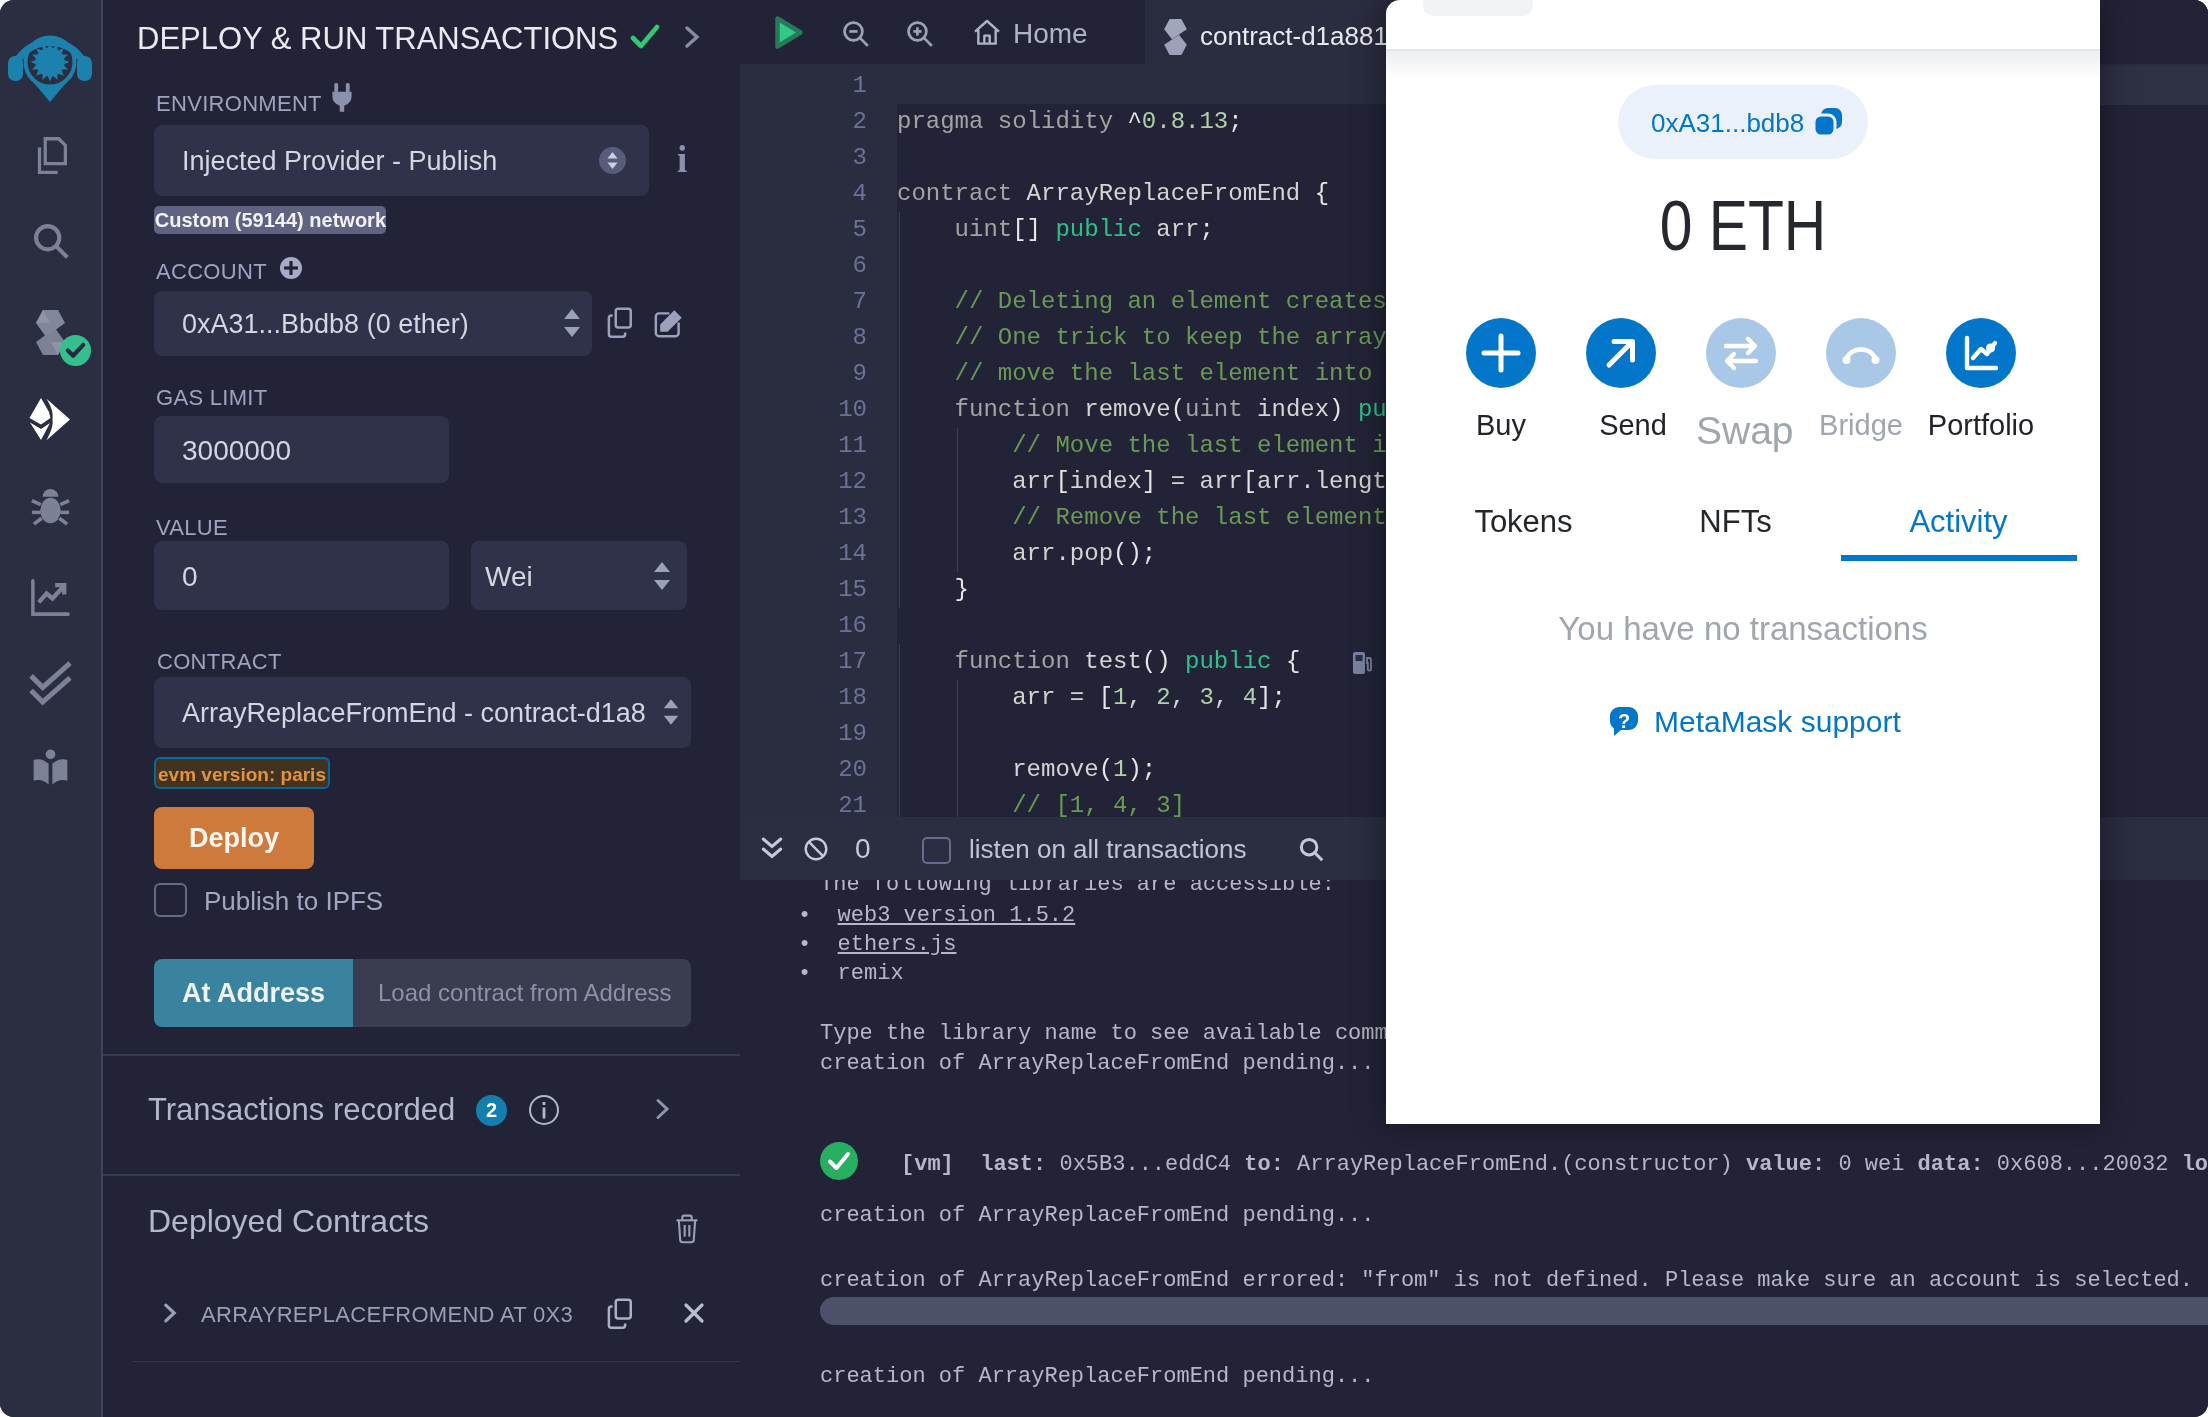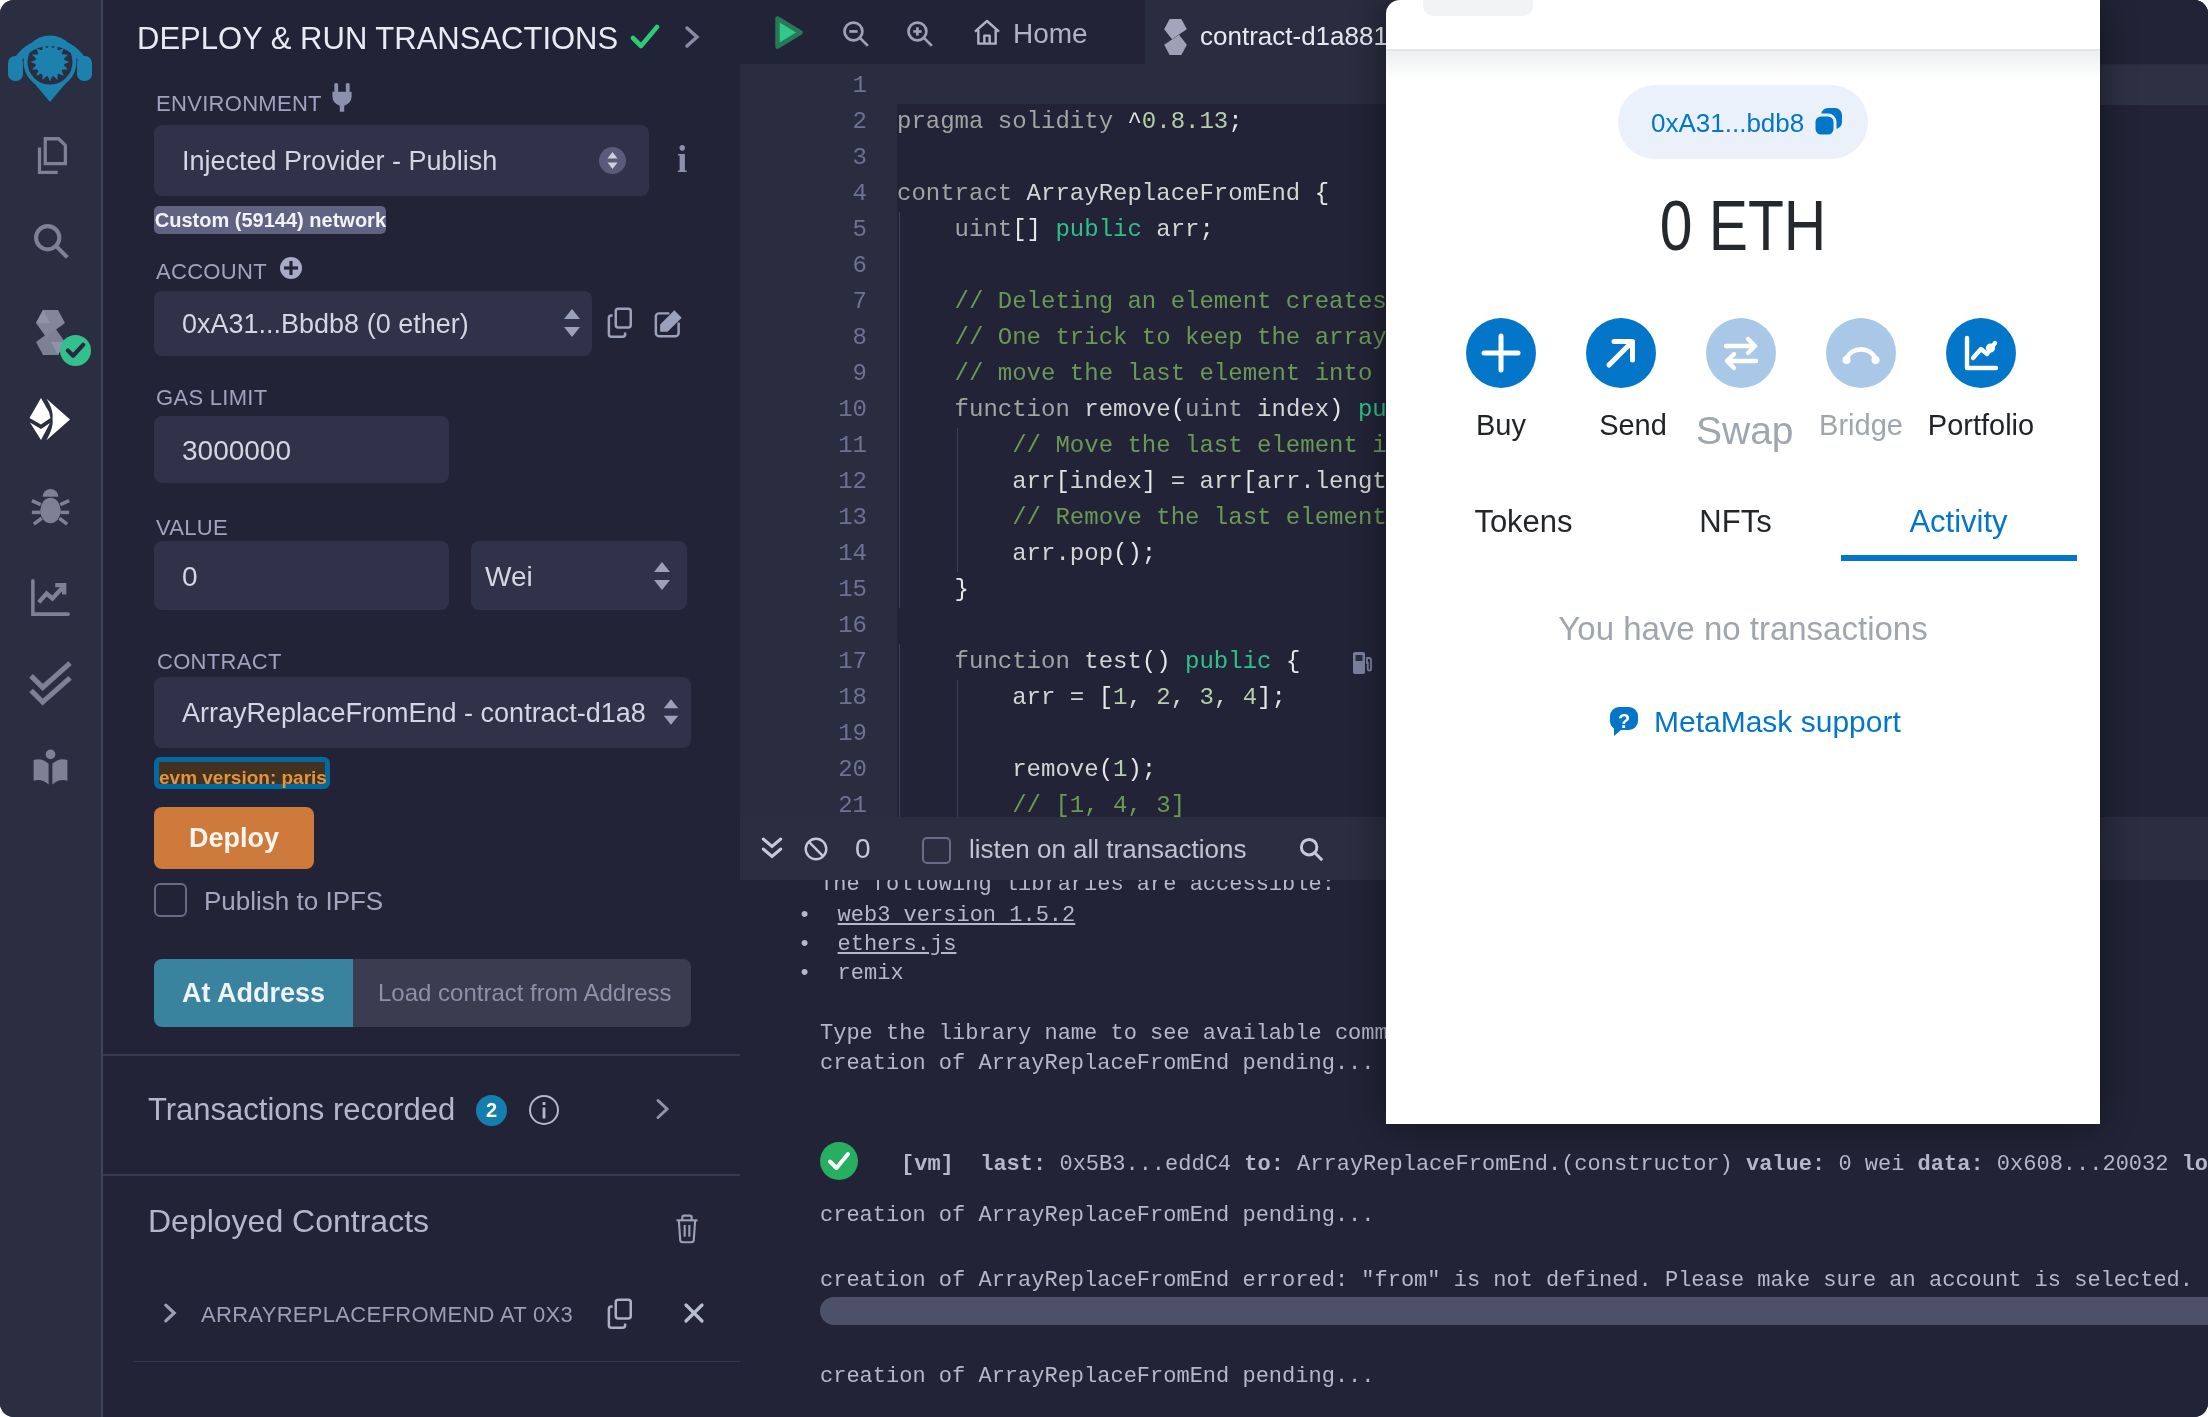--- a/index.html
+++ b/index.html
@@ -157,21 +157,21 @@
       </svg>
 
     <div class="lbl" style="left:54px;top:649px;">CONTRACT</div>
     <div class="field" style="left:51px;top:677px;width:537px;height:71px;"></div>
     <div class="ftext" style="left:79px;top:698px;width:478px;overflow:hidden;white-space:nowrap;">ArrayReplaceFromEnd - contract-d1a8</div>
     <svg class="abs" style="left:558px;top:696px" width="20" height="32" viewBox="0 0 22 32" fill="#9ba0bb">
         <path d="M11 2 L19 12 H3 Z"></path>
         <path d="M11 30 L19 20 H3 Z"></path>
       </svg>
 
-    <div class="abs" style="left:51px;top:757px;width:176px;height:32px;background:#42321f;border:5px solid #0369a1;box-sizing:border-box;border-radius:6px;color:#e09440;font-size:19px;font-weight:bold;text-align:center;line-height:31px;white-space:nowrap;">evm version: paris</div>
+    <div class="abs" style="left:51px;top:757px;width:176px;height:32px;background:#42321f;border:2px solid #0369a1;box-sizing:border-box;border-radius:6px;color:#e09440;font-size:19px;font-weight:bold;text-align:center;line-height:31px;white-space:nowrap;">evm version: paris</div>
 
     <div class="abs" style="left:51px;top:807px;width:160px;height:62px;background:#cf7a3d;border-radius:8px;color:#fdf6ef;font-size:27px;font-weight:bold;text-align:center;line-height:62px;">Deploy</div>
 
     <div class="abs" style="left:51px;top:883px;width:33px;height:34px;border:2px solid #666a87;border-radius:6px;box-sizing:border-box;"></div>
     <div class="abs" style="left:101px;top:886px;font-size:26px;color:#a3a6c0;">Publish to IPFS</div>
 
     <div class="abs" style="left:51px;top:959px;width:199px;height:68px;background:#39839e;border-radius:8px 0 0 8px;color:#eef3f6;font-size:27px;font-weight:bold;text-align:center;line-height:68px;">At Address</div>
     <div class="abs" style="left:250px;top:959px;width:338px;height:68px;background:#3a3d50;border-radius:0 8px 8px 0;color:#8d91a8;font-size:24px;white-space:nowrap;overflow:hidden;line-height:68px;padding-left:25px;box-sizing:border-box;">Load contract from Address</div>
 
     <div class="abs" style="left:0px;top:1054px;width:639px;height:2px;background:#383b50;"></div>

